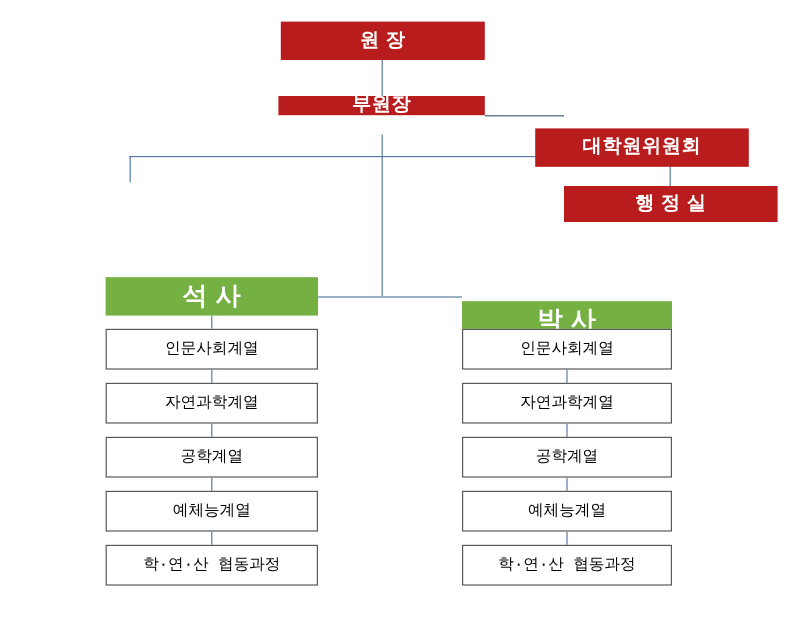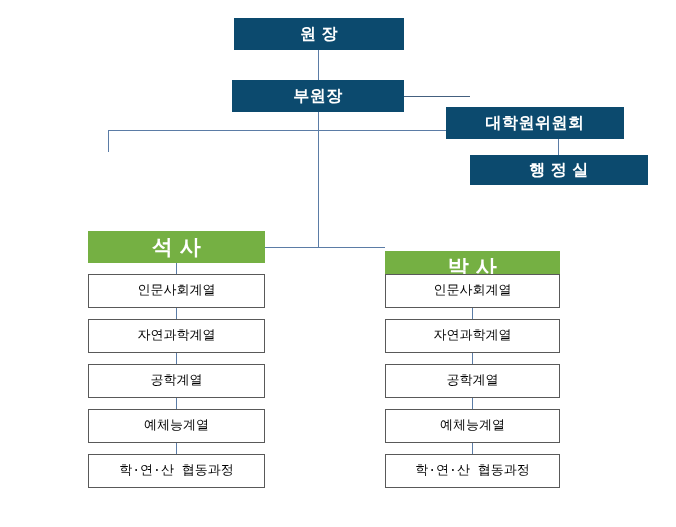--- a/index.html
+++ b/index.html
@@ -22,21 +22,21 @@
     position: absolute;
     box-sizing: border-box;
     display: flex;
     align-items: center;
     justify-content: center;
     text-align: center;
     line-height: 1.1;
     white-space: nowrap;
   }
   .node-green-dark {
-    background: #0c4a6e;
+    background: #b91c1c;
     color: #ffffff;
     font-weight: bold;
     font-size: 16px;
     letter-spacing: 0.5px;
   }
   .node-green-light {
     background: #75b043;
     color: #ffffff;
     font-weight: bold;
     font-size: 21px;
@@ -84,21 +84,21 @@
   <div class="conn conn-v" style="left:176px; top:443px; height:13px;"></div>
 
   <div class="conn conn-v" style="left:472px; top:263px; height:11px;"></div>
   <div class="conn conn-v" style="left:472px; top:308px; height:13px;"></div>
   <div class="conn conn-v" style="left:472px; top:353px; height:13px;"></div>
   <div class="conn conn-v" style="left:472px; top:398px; height:13px;"></div>
   <div class="conn conn-v" style="left:472px; top:443px; height:13px;"></div>
 
   <div class="node node-green-dark" style="left:234px; top:18px; width:170px; height:32px;">원  장</div>
 
-  <div class="node node-green-dark" style="left:232px; top:80px; width:172px; height:32px;">부원장</div>
+  <div class="node node-green-dark" style="left:232px; top:80px; width:172px; height:16px;">부원장</div>
 
   <div class="node node-green-dark" style="left:446px; top:80px; width:178px; height:32px;margin-top:27px;">대학원위원회</div>
 
 
   <div class="node node-green-dark" style="left:470px; top:155px; width:178px; height:30px;">행 정 실</div>
 
   <div class="node node-green-light" style="left:88px; top:231px; width:177px; height:32px;">석  사</div>
 
   <div class="node node-green-light" style="left:385px; top:231px; width:175px; height:32px;margin-top:20px;">박  사</div>
 

